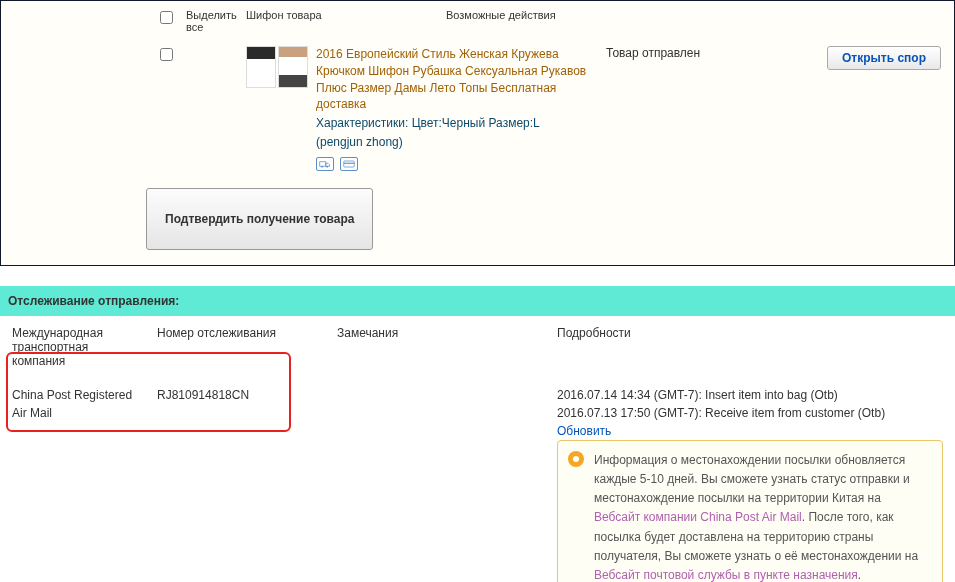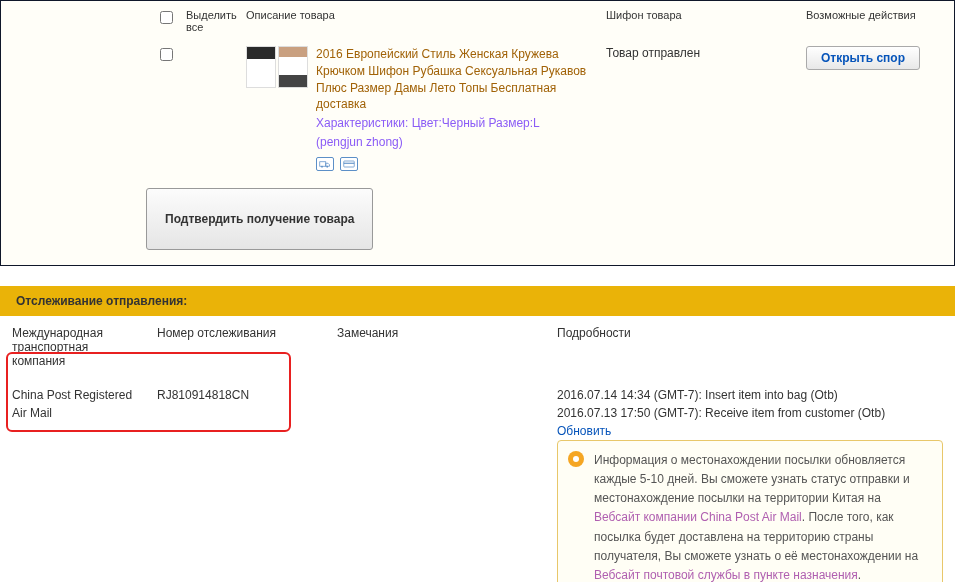--- a/index.html
+++ b/index.html
@@ -19,55 +19,56 @@
     .col-actions { width: 180px; flex-shrink: 0; }
     
     .col-desc-header { width: 360px; padding-right: 10px; flex-shrink: 0; }
     
     .header-text { font-size: 11px; color: #333; }
     
     .thumb { width: 30px; height: 42px; background: linear-gradient(180deg, #2a2a2a 30%, #fff 30%, #fff 100%); border: 1px solid #ddd; display: inline-block; }
     .thumb2 { width: 30px; height: 42px; background: linear-gradient(180deg, #c9a080 25%, #fff 25%, #fff 70%, #444 70%); border: 1px solid #ddd; display: inline-block; }
     
     .product-link { color: #a16207; text-decoration: none; line-height: 1.4; }
-    .product-meta { color: #8b5cf6; margin-top: 2px; line-height: 1.4; }
+    .product-meta { color: #0c4a6e; margin-top: 2px; line-height: 1.4; }
     
     .icons-row { margin-top: 6px; display: flex; gap: 6px; }
     .small-icon { width: 18px; height: 14px; border: 1px solid #5c8fc7; border-radius: 2px; background: #fff; display: inline-flex; align-items: center; justify-content: center; }
     .small-icon svg { width: 12px; height: 10px; }
     
     .btn-dispute { 
       background: linear-gradient(#fff, #e8e8e8); 
       border: 1px solid #aaa; 
       border-radius: 3px; 
       padding: 4px 14px; 
       color: #0654ba; 
       font-weight: bold; 
       font-size: 12px; 
       cursor: pointer; 
+      margin-left: 21px;
     }
     
     .btn-confirm {
       background: linear-gradient(#fcfcfc, #e5e5e5);
       border: 1px solid #999;
       border-radius: 3px;
       padding: 23px 18px;
       font-weight: bold;
       font-size: 12px;
       cursor: pointer;
       margin-left: 145px;
       margin-top: 12px;
       color: #333;
     }
     
     .checkbox { width: 13px; height: 13px; }
     
     
     .tracking-section { margin-top: 20px; }
-    .tracking-title-bar { background: #eab308; padding: 8px 16px; font-weight: bold; }
+    .tracking-title-bar { background: #5eead4; padding: 8px 8px; font-weight: bold; }
     .tracking-table { width: 100%; border-collapse: collapse; }
     .tracking-table th { text-align: left; font-weight: normal; padding: 10px 12px 10px 12px; vertical-align: top; font-size: 12px; }
     .tracking-table td { padding: 8px 12px; vertical-align: top; line-height: 1.5; }
     
     .th-carrier { width: 145px; }
     .th-tracking { width: 180px; margin-top: 36px; }
     .th-remarks { width: 220px; }
     .th-details { }
     
     .highlight-box {
@@ -107,21 +108,20 @@
 </head>
 <body>
 
 <div class="order-section">
   <div class="order-table">
     <div class="order-header">
       <div class="col-checkbox">
         <input type="checkbox" class="checkbox" style="">
       </div>
       <div class="col-select-all header-text">Выделить все</div>
-      <div class="col-desc-header header-text">Описание товара</div>
       <div class="col-status header-text">Шифон товара</div>
       <div class="col-actions header-text">Возможные действия</div>
     </div>
 
     <div class="order-row">
       <div class="col-checkbox">
         <input type="checkbox" class="checkbox" style="">
       </div>
       <div class="col-select-all"></div>
       <div class="col-thumb">

